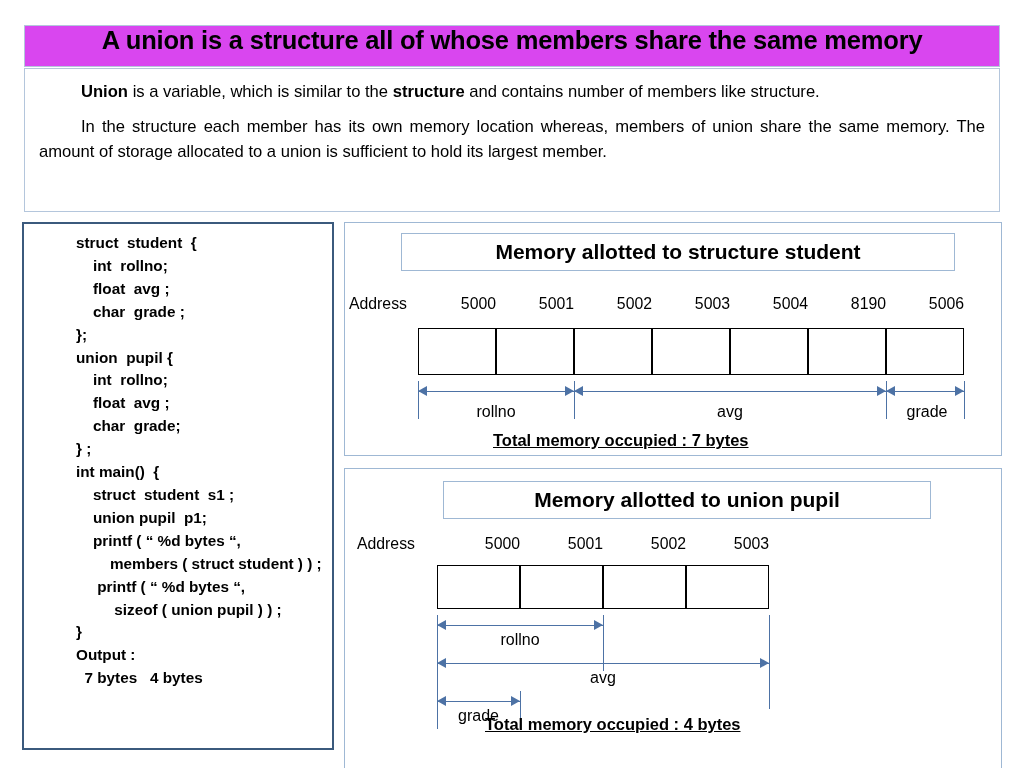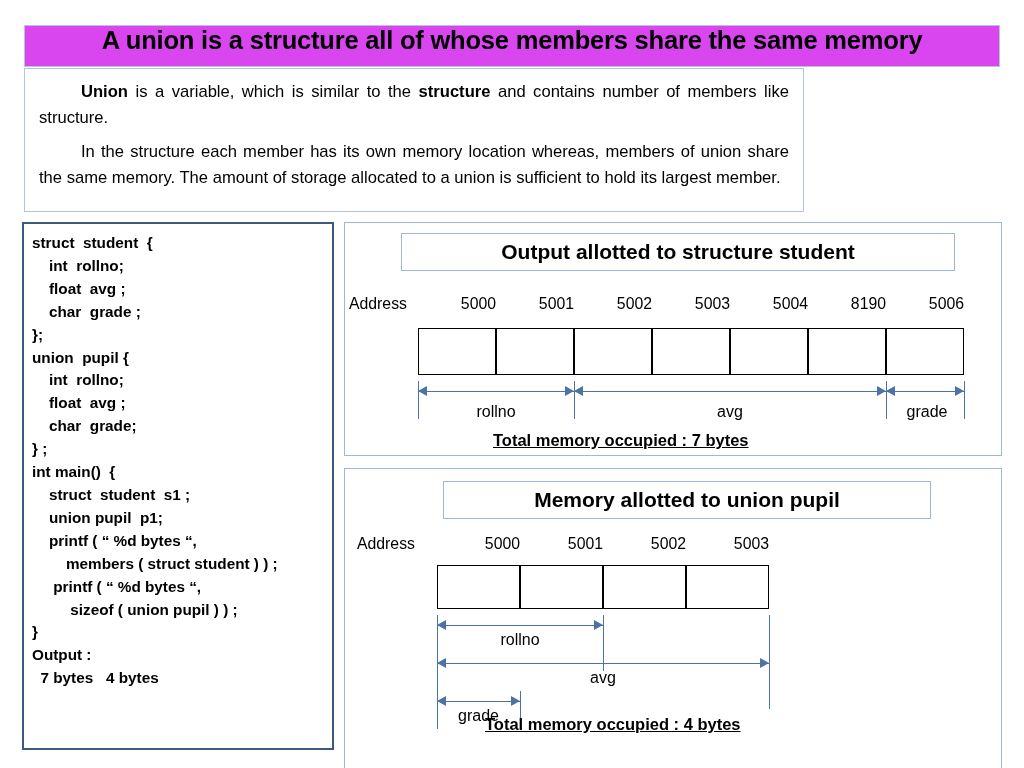--- a/index.html
+++ b/index.html
@@ -30,21 +30,21 @@
     font-weight: bold;
     color: #000000;
     letter-spacing: -0.2px;
     white-space: nowrap;
   }
 
   
   .intro-box {
     position: absolute;
     left: 24px; top: 68px;
-    width: 780px; height: 144px;
+    width: 976px; height: 144px;
     border: 1px solid #b4c6dc;
     background: #ffffff;
     padding: 10px 14px 0 14px;
   }
   .intro-p {
     margin: 0;
     font-size: 16.6px;
     line-height: 25.5px;
     color: #000000;
     text-align: justify;
@@ -62,20 +62,21 @@
     border: 2px solid #3b5a7d;
     background: #ffffff;
     padding: 8px 0 0 8px;
   }
   .code-line {
     font-size: 15.3px;
     line-height: 22.9px;
     font-weight: bold;
     color: #000000;
     white-space: pre;
+    margin-left: 44px;
   }
 
   
   .diagram-box {
     position: absolute;
     border: 1px solid #9fb8d4;
     background: #ffffff;
   }
   #struct-panel { left: 344px; top: 222px; width: 658px; height: 234px; }
   #union-panel  { left: 344px; top: 468px; width: 658px; height: 354px; }
@@ -178,21 +179,21 @@
         <div class="code-line">     printf ( “ %d bytes “,</div>
         <div class="code-line">         sizeof ( union pupil ) ) ;</div>
         <div class="code-line">}</div>
         <div class="code-line">Output :</div>
         <div class="code-line">  7 bytes   4 bytes</div>
       </div>
   </div>
 
   <div class="diagram-box" id="struct-panel">
       <div class="panel-head" style="left: 56px; top: 10px; width: 554px; height: 38px;">
-        <div class="panel-head-text">Output allotted to structure student</div>
+        <div class="panel-head-text">Memory allotted to structure student</div>
       </div>
       <div class="addr-label" style="left: 4px; top: 72px;">Address</div>
       <div class="addr-cell" style="left: 73px; width: 78px; top: 72px;">5000</div>
       <div class="addr-cell" style="left: 151px; width: 78px; top: 72px;">5001</div>
       <div class="addr-cell" style="left: 229px; width: 78px; top: 72px;">5002</div>
       <div class="addr-cell" style="left: 307px; width: 78px; top: 72px;">5003</div>
       <div class="addr-cell" style="left: 385px; width: 78px; top: 72px;">5004</div>
       <div class="addr-cell" style="left: 463px; width: 78px; top: 72px;">8190</div>
       <div class="addr-cell" style="left: 541px; width: 78px; top: 72px;">5006</div>
       <div class="mem-row" style="left: 73px; top: 105px; width: 546px; height: 47px;">

